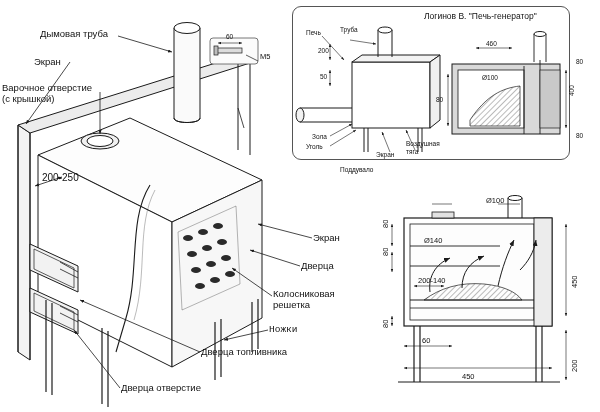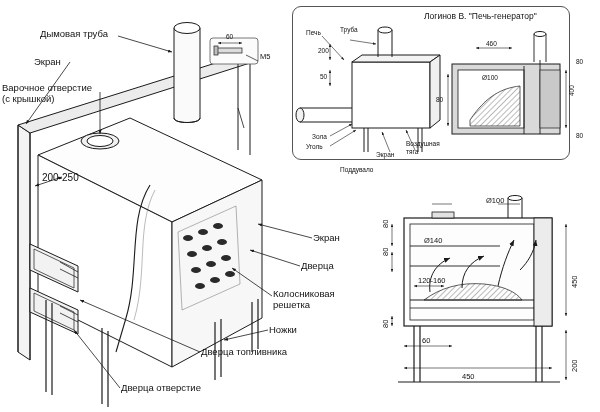--- a/index.html
+++ b/index.html
@@ -221,21 +221,21 @@
 
   <div class="lbl dim" style="left:42px;top:173px;">200-250</div>
 
   <div class="lbl tiny" style="left:226px;top:33px;">60</div>
   <div class="lbl small" style="left:260px;top:52px;">M5</div>
 
   <div class="lbl" style="left:313px;top:232px;">Экран</div>
   <div class="lbl" style="left:301px;top:260px;">Дверца</div>
   <div class="lbl" style="left:273px;top:288px;">Колосниковая
 решетка</div>
-  <div class="lbl" style="left:269px;top:324px;">Ножки</div>
+  <div class="lbl" style="left:269px;top:324px;font-family:Liberation Mono, monospace;">Ножки</div>
 
   <div class="lbl" style="left:201px;top:346px;">Дверца топливника</div>
   <div class="lbl" style="left:121px;top:382px;">Дверца отверстие</div>
 
   <div class="lbl small" style="left:424px;top:12px;font-size:8.5px;">Логинов В. "Печь-генератор"</div>
 
   <div class="lbl tiny" style="left:340px;top:26px;">Труба</div>
   <div class="lbl tiny" style="left:306px;top:29px;">Печь</div>
   <div class="lbl tiny" style="left:318px;top:47px;">200</div>
   <div class="lbl tiny" style="left:320px;top:73px;">50</div>
@@ -250,20 +250,20 @@
   <div class="lbl tiny" style="left:486px;top:40px;">460</div>
   <div class="lbl tiny" style="left:568px;top:96px;transform:rotate(-90deg);transform-origin:left top;">400</div>
   <div class="lbl tiny" style="left:576px;top:58px;">80</div>
   <div class="lbl tiny" style="left:576px;top:132px;">80</div>
   <div class="lbl tiny" style="left:436px;top:96px;">80</div>
 
   <div class="lbl small" style="left:424px;top:196px;margin-top:40px;">Ø140</div>
   <div class="lbl small" style="left:486px;top:196px;">Ø100</div>
   <div class="lbl small" style="left:381px;top:228px;transform:rotate(-90deg);transform-origin:left top;">80</div>
   <div class="lbl small" style="left:381px;top:256px;transform:rotate(-90deg);transform-origin:left top;">80</div>
-  <div class="lbl small" style="left:418px;top:276px;">120-160</div>
+  <div class="lbl small" style="left:418px;top:276px;">200-140</div>
   <div class="lbl small" style="left:570px;top:288px;transform:rotate(-90deg);transform-origin:left top;">450</div>
   <div class="lbl small" style="left:381px;top:328px;transform:rotate(-90deg);transform-origin:left top;">80</div>
   <div class="lbl small" style="left:422px;top:336px;">60</div>
   <div class="lbl small" style="left:462px;top:372px;">450</div>
   <div class="lbl small" style="left:570px;top:372px;transform:rotate(-90deg);transform-origin:left top;">200</div>
 
 </div>
 
 </body></html>

